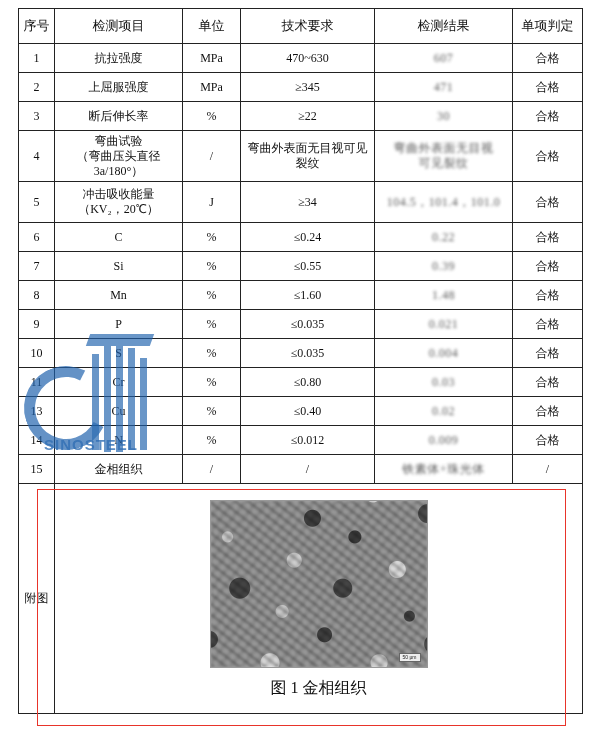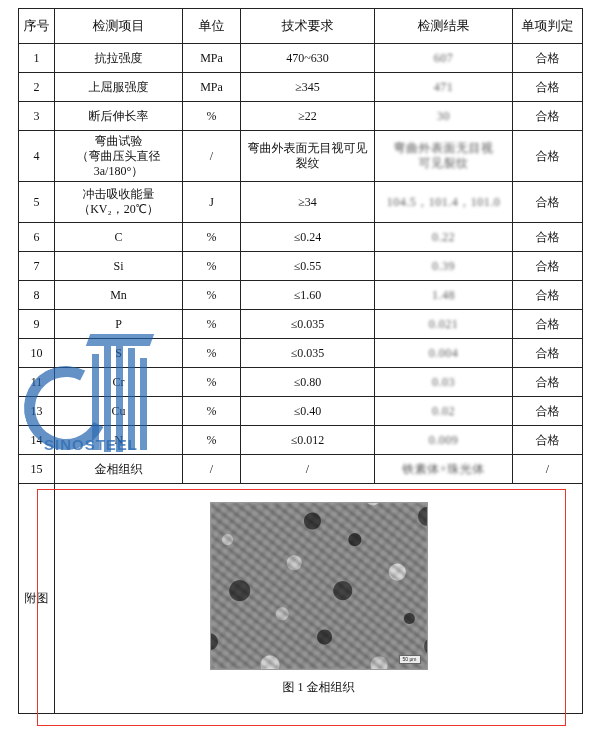--- a/index.html
+++ b/index.html
@@ -134,21 +134,21 @@
     background: rgba(255,255,255,.85);
     border: 1px solid #666;
     font-size: 5px;
     font-family: "Liberation Sans", sans-serif;
     padding: 1px 3px;
     color: #222;
     line-height: 1;
   }
   .fig-caption {
     margin-top: 10px;
-    font-size: 12px;
+    font-size: 16px;
     color: #111;
   }
   .redbox {
     position: absolute;
     border: 1.6px solid #e8342a;
     pointer-events: none;
     z-index: 5;
   }
 
   

